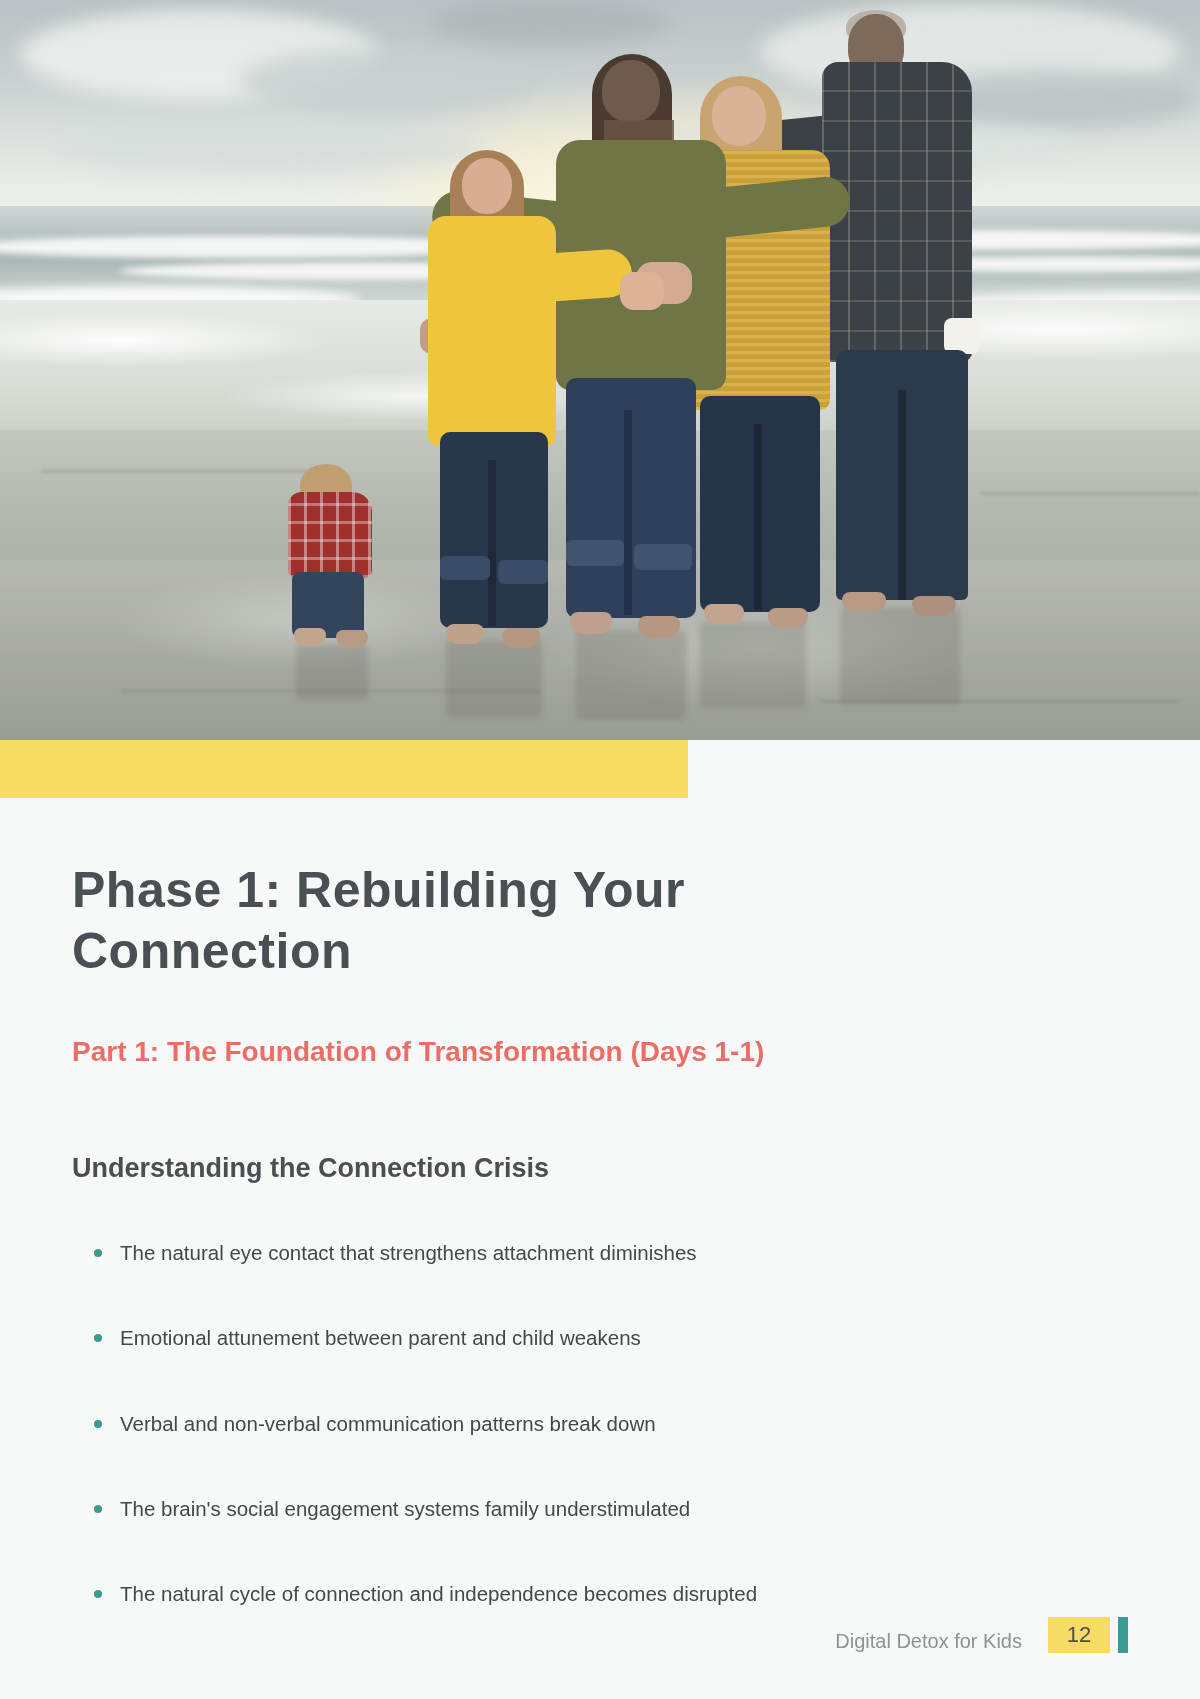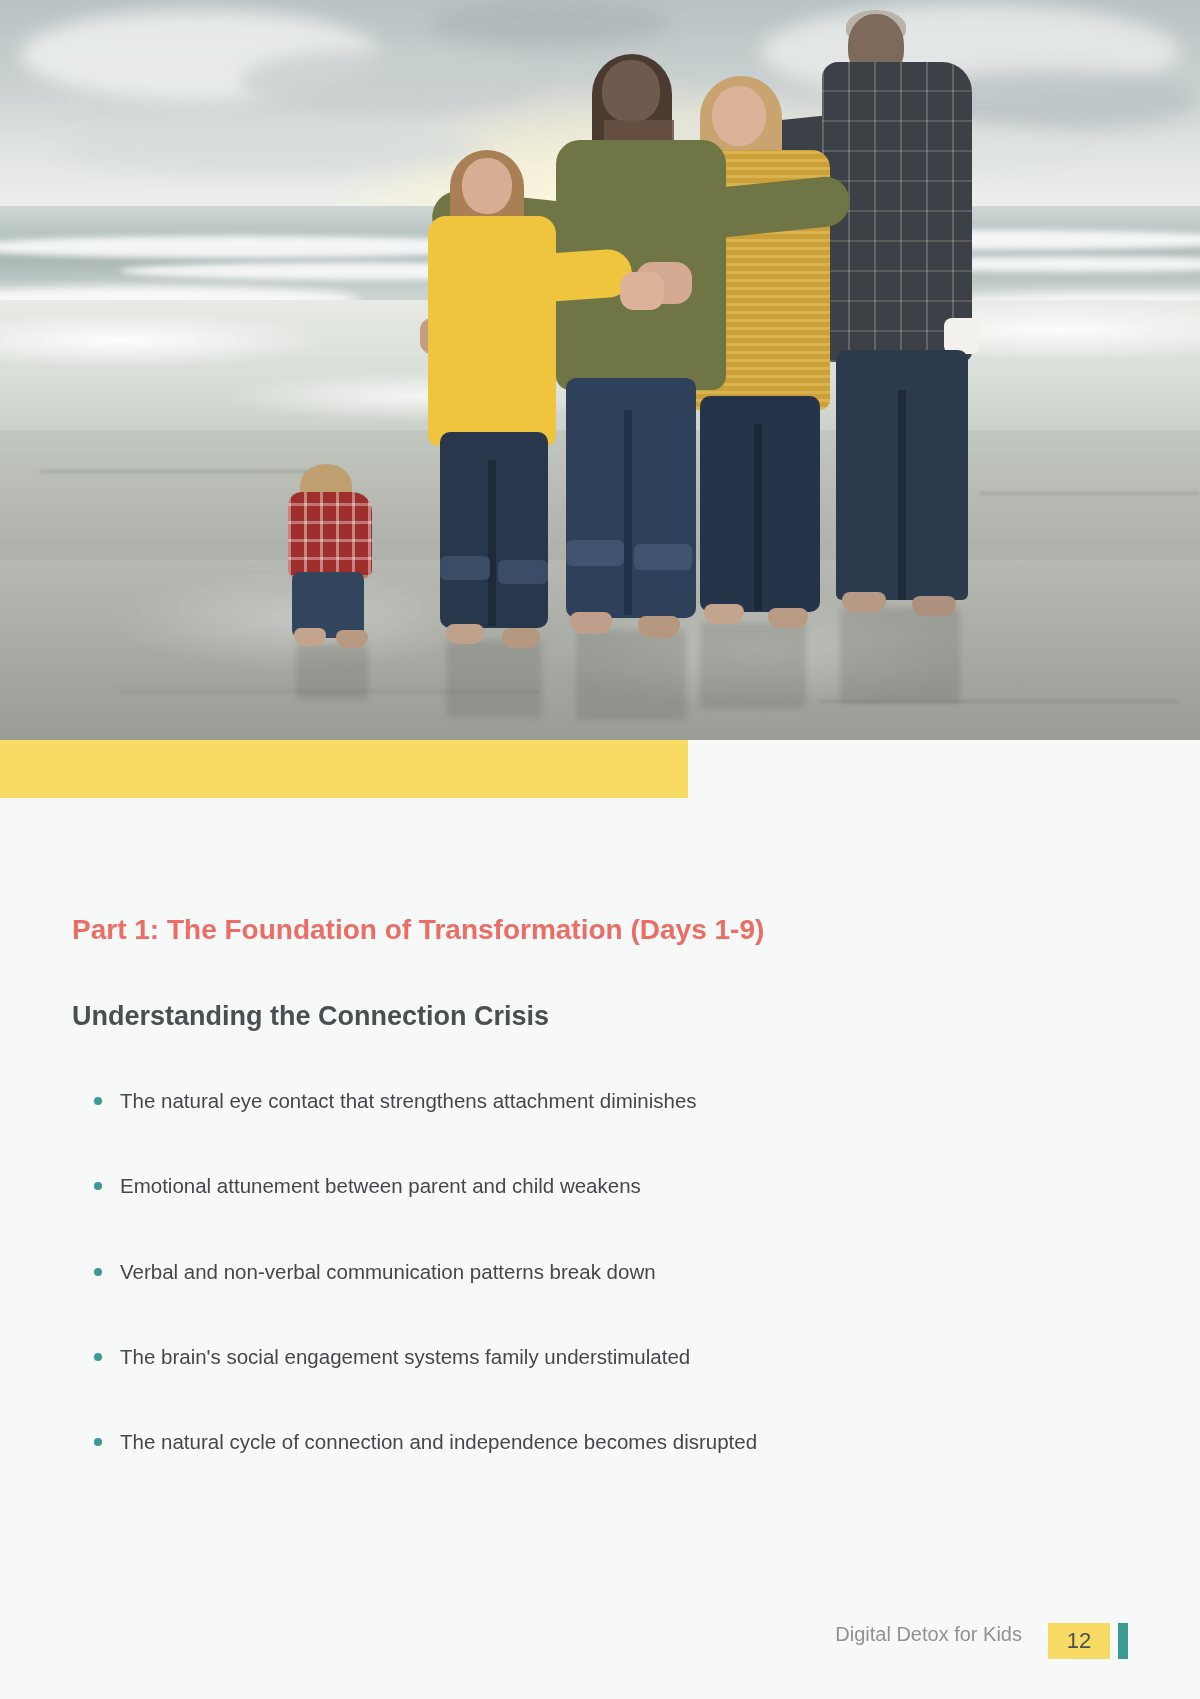--- a/index.html
+++ b/index.html
@@ -191,21 +191,21 @@
   }
   h2.doc-part {
     margin: 52px 0 0 0;
     font-size: 28px;
     line-height: 1.32;
     color: #ec6d66;
     font-weight: bold;
     max-width: 1010px;
   }
   h3.doc-sub {
-    margin: 50px 0 0 0;
+    margin: 80px 0 0 0;
     font-size: 27px;
     line-height: 1.3;
     color: #4a4f53;
     font-weight: bold;
   }
   p.body-text {
     margin: 26px 0 0 0;
     font-size: 20.5px;
     line-height: 1.78;
     color: #44484b;
@@ -232,25 +232,25 @@
     width: 8px;
     height: 8px;
     border-radius: 50%;
     background: #3b9b93;
   }
 
   
   .footer {
     position: absolute;
     left: 0;
-    bottom: 34px;
+    bottom: 46px;
     width: 1200px;
     height: 42px;
     display: flex;
-    align-items: flex-start;
+    align-items: flex-end;
     justify-content: flex-end;
     padding-right: 72px;
   }
   .footer-label {
     font-size: 20px;
     color: #8d9390;
     margin-right: 26px;
   }
   .page-num-box {
     min-width: 62px;
@@ -358,21 +358,22 @@
     <div class="fig kid-body"></div>
     <div class="fig kid-jeans"></div>
     <div class="fig kid-foot1"></div>
     <div class="fig kid-foot2"></div>
   </div>
 </div>
 
 <div class="yellow-bar"></div>
 
 <div class="content">
-  <h2 class="doc-part">Part 1: The Foundation of Transformation (Days 1-9)</h2>
+  <h1 class="doc-title">Phase 1: Rebuilding Your Connection</h1>
+  <h2 class="doc-part">Part 1: The Foundation of Transformation (Days 1-1)</h2>
   <h3 class="doc-sub">Understanding the Connection Crisis</h3>
   <ul class="bullets">
     <li>The natural eye contact that strengthens attachment diminishes</li>
     <li>Emotional attunement between parent and child weakens</li>
     <li>Verbal and non-verbal communication patterns break down</li>
     <li>The brain's social engagement systems family understimulated</li>
     <li>The natural cycle of connection and independence becomes disrupted</li>
   </ul>
 </div>
 

